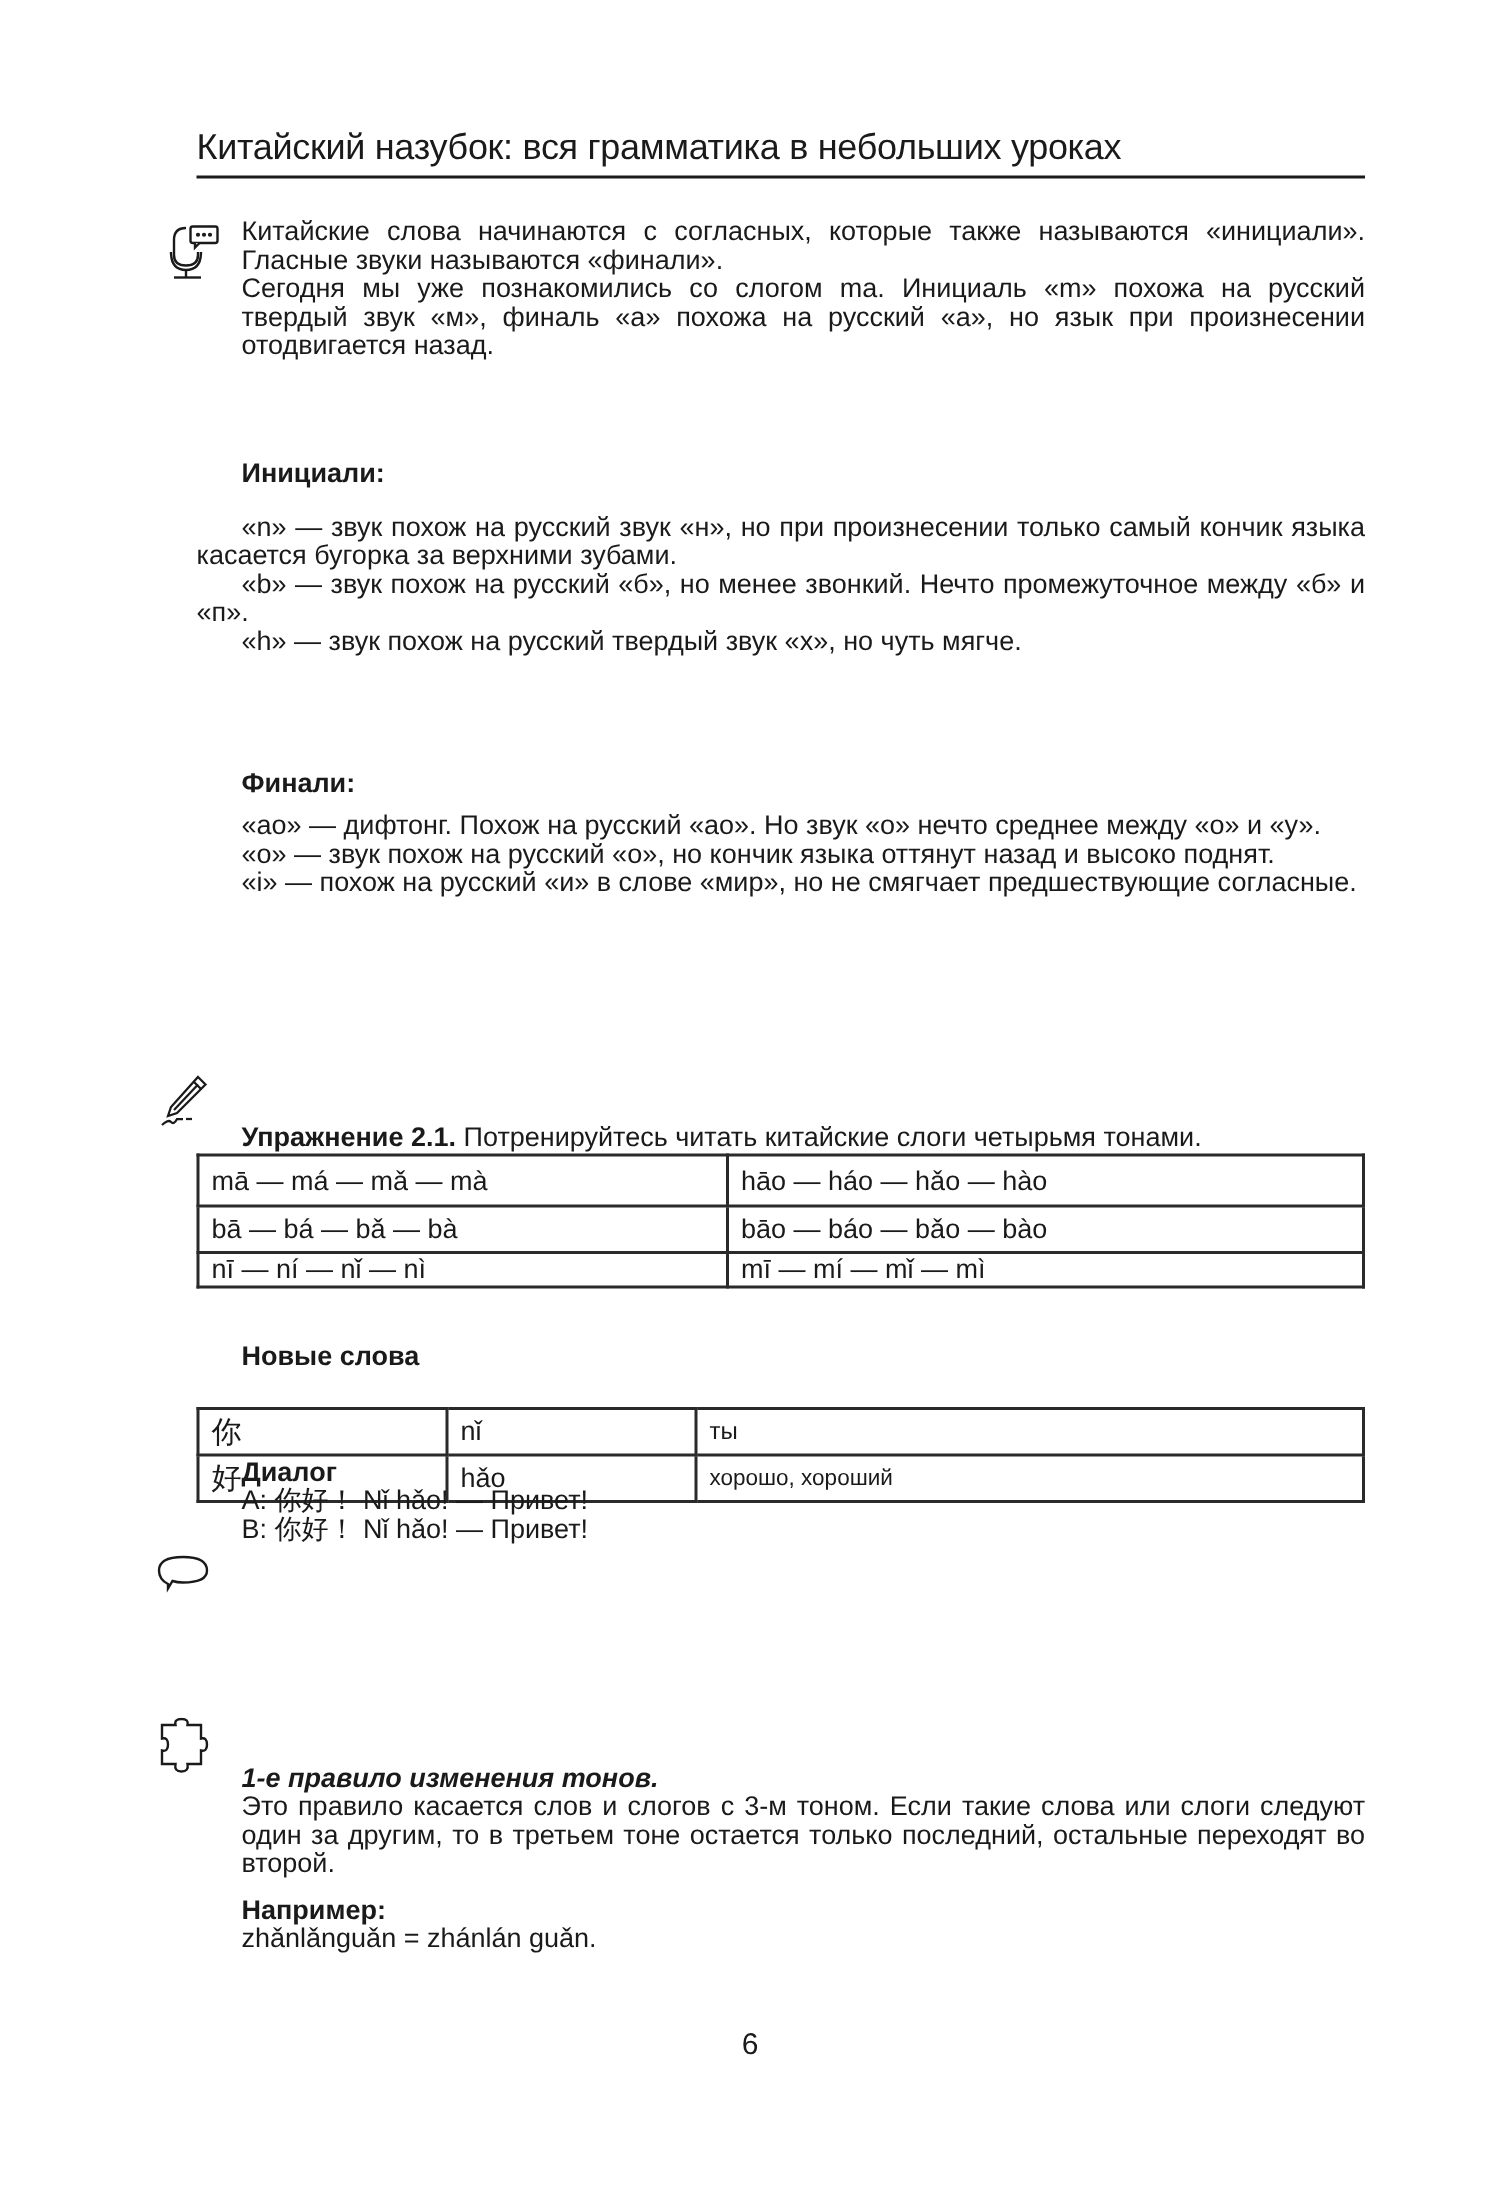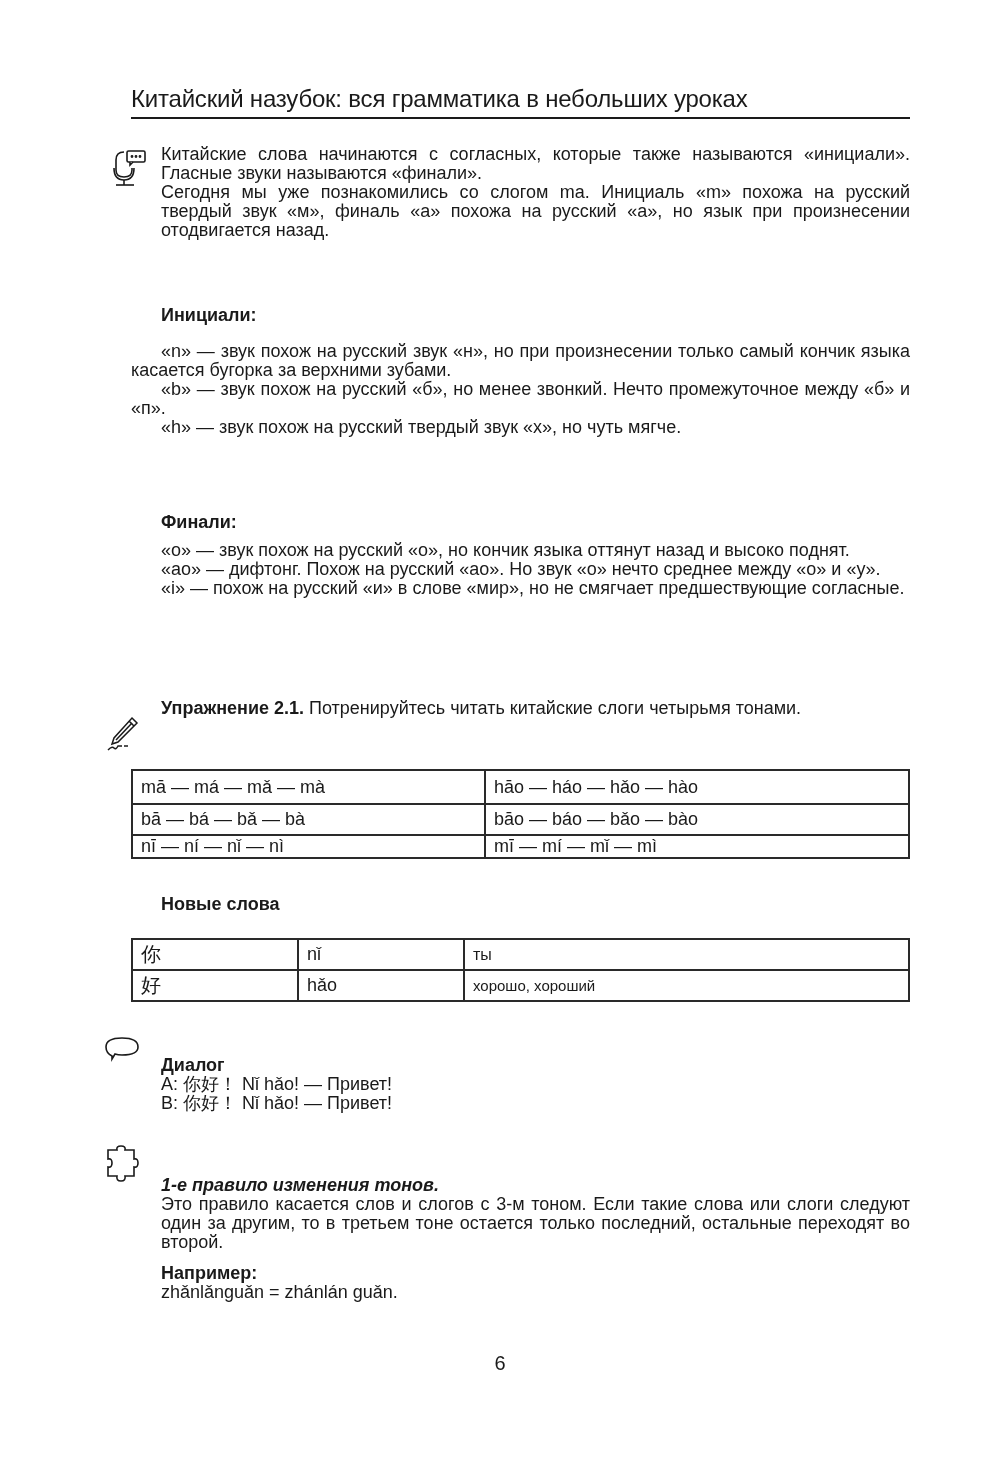--- a/index.html
+++ b/index.html
@@ -65,35 +65,35 @@
 
 <div class="block body-text bold" style="top:306px;">Инициали:</div>
 <div class="block full body-text justify" style="top:342px;">
   <p class="indent" style="margin:0;">«n» — звук похож на русский звук «н», но при произнесении только самый кончик языка касается бугорка за верхними зубами.</p>
   <p class="indent" style="margin:0;">«b» — звук похож на русский «б», но менее звонкий. Нечто промежуточное между «б» и «п».</p>
   <p class="indent" style="margin:0;">«h» — звук похож на русский твердый звук «х», но чуть мягче.</p>
 </div>
 
 <div class="block body-text bold" style="top:513px;">Финали:</div>
 <div class="block full body-text justify" style="top:541px;">
+  <p class="indent" style="margin:0;">«ao» — дифтонг. Похож на русский «ао». Но звук «о» нечто среднее между «о» и «у».</p>
   <p class="indent" style="margin:0;">«o» — звук похож на русский «о», но кончик языка оттянут назад и высоко поднят.</p>
-  <p class="indent" style="margin:0;">«ao» — дифтонг. Похож на русский «ао». Но звук «о» нечто среднее между «о» и «у».</p>
   <p class="indent" style="margin:0;">«i» — похож на русский «и» в слове «мир», но не смягчает предшествующие согласные.</p>
 </div>
 
 <div class="icon" style="left:104px; top:714px;">
   <svg width="40" height="40" viewBox="0 0 40 40" fill="none" stroke="#1a1a1a" stroke-width="1.5">
     <path d="M28 4 L33 9 L14 28 L8 30 L10 24 Z"></path>
     <line x1="25" y1="7" x2="30" y2="12"></line>
     <line x1="12" y1="26" x2="28" y2="9"></line>
     <path d="M4 36 Q8 32 10 34 Q12 36 14 32 L18 32"></path>
     <line x1="20" y1="32" x2="24" y2="32"></line>
   </svg>
 </div>
-<div class="block body-text" style="top:699px;">
+<div class="block body-text" style="top:749px;">
   <span class="bold">Упражнение 2.1.</span>
   <span>Потренируйтесь читать китайские слоги четырьмя тонами.</span>
 </div>
 
 <table class="grid" style="left:131px; top:769px; width:779px;">
   <tbody>
       <tr style="height:34px;">
     <td style="width:335px;">mā — má — mǎ  — mà</td>
     <td>hāo — háo — hǎo — hào</td>
   </tr>
@@ -122,21 +122,21 @@
     <td style="font-size:15px;">хорошо, хороший</td>
   </tr>
 </tbody>
   </table>
 
 <div class="icon" style="left:104px; top:1034px;">
   <svg width="40" height="28" viewBox="0 0 40 28" fill="none" stroke="#1a1a1a" stroke-width="1.6">
     <path d="M8 22 Q2 19 2 13 Q2 4 18 4 Q34 4 34 13 Q34 21 18 21 Q14 21 11 20 L8 25 Z"></path>
   </svg>
 </div>
-<div class="block body-text" style="top:1056px;">
+<div class="block body-text" style="top:972px;">
   <div class="bold">Диалог</div>
   <div>A: 你好！ Nǐ hǎo! — Привет!</div>
   <div>B: 你好！ Nǐ hǎo! — Привет!</div>
 </div>
 
 <div class="icon" style="left:104px; top:1145px;">
   <svg width="40" height="40" viewBox="0 0 40 40" fill="none" stroke="#1a1a1a" stroke-width="1.6">
     <path d="M4 5 H13 Q12 1 17 1 Q22 1 21 5 H30 V14 Q34 13 34 18 Q34 23 30 22 V31 H21 Q22 36 17 36 Q12 36 13 31 H4 V22 Q8 23 8 18 Q8 13 4 14 Z"></path>
   </svg>
 </div>

